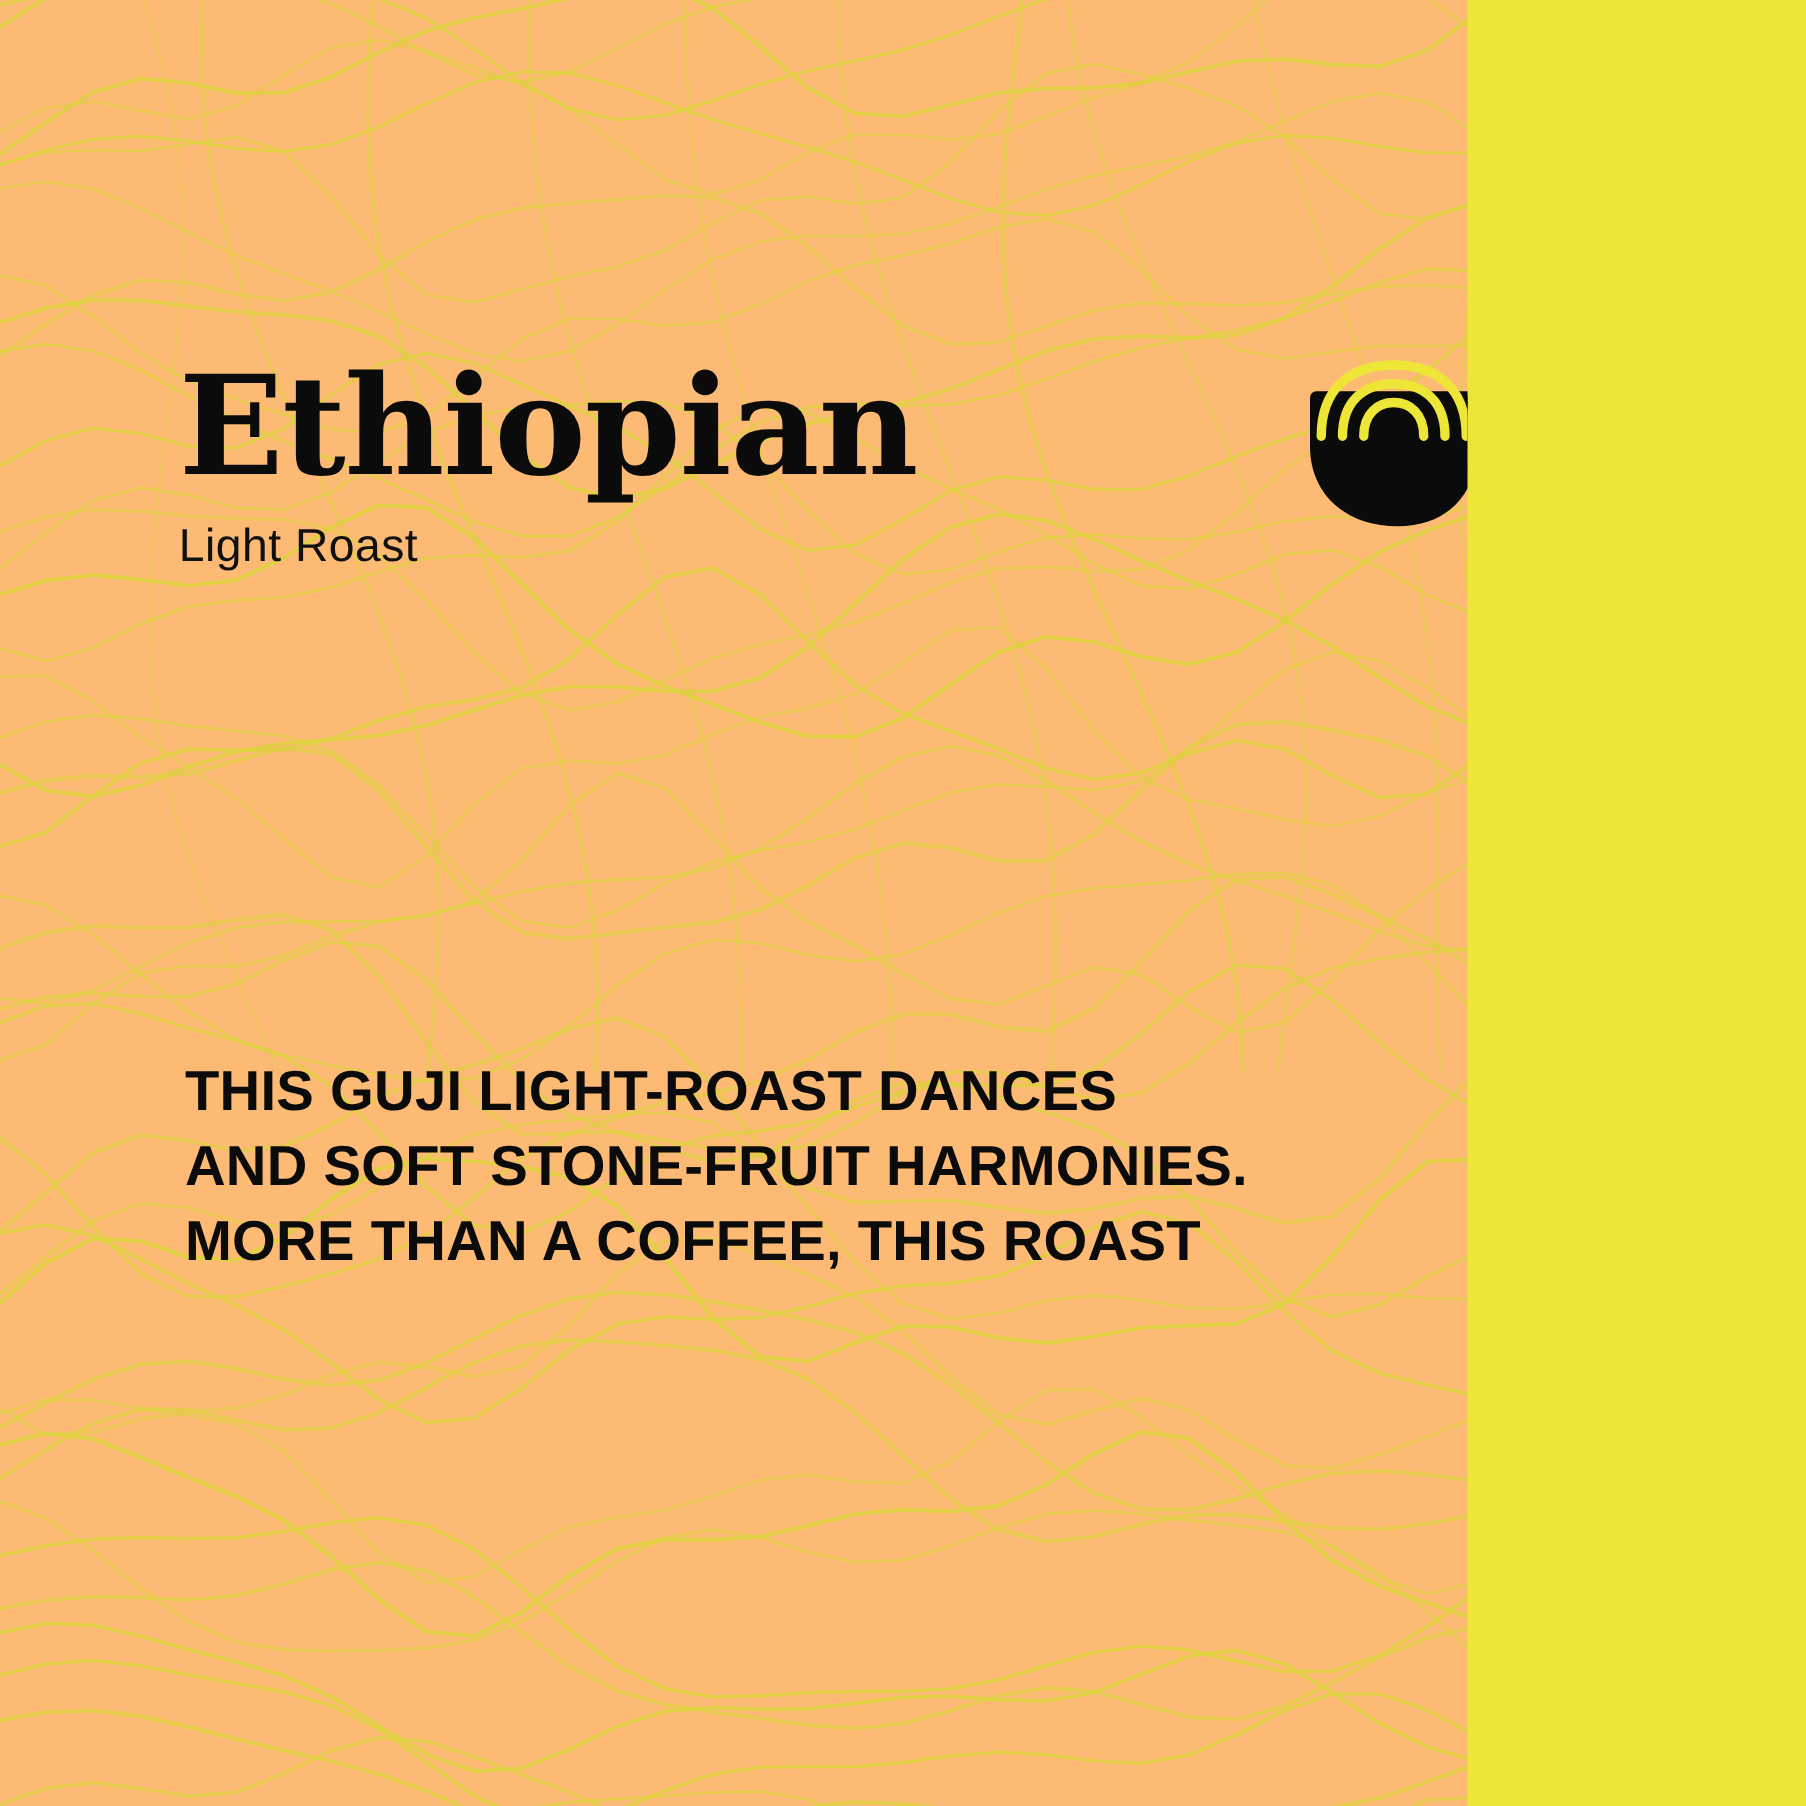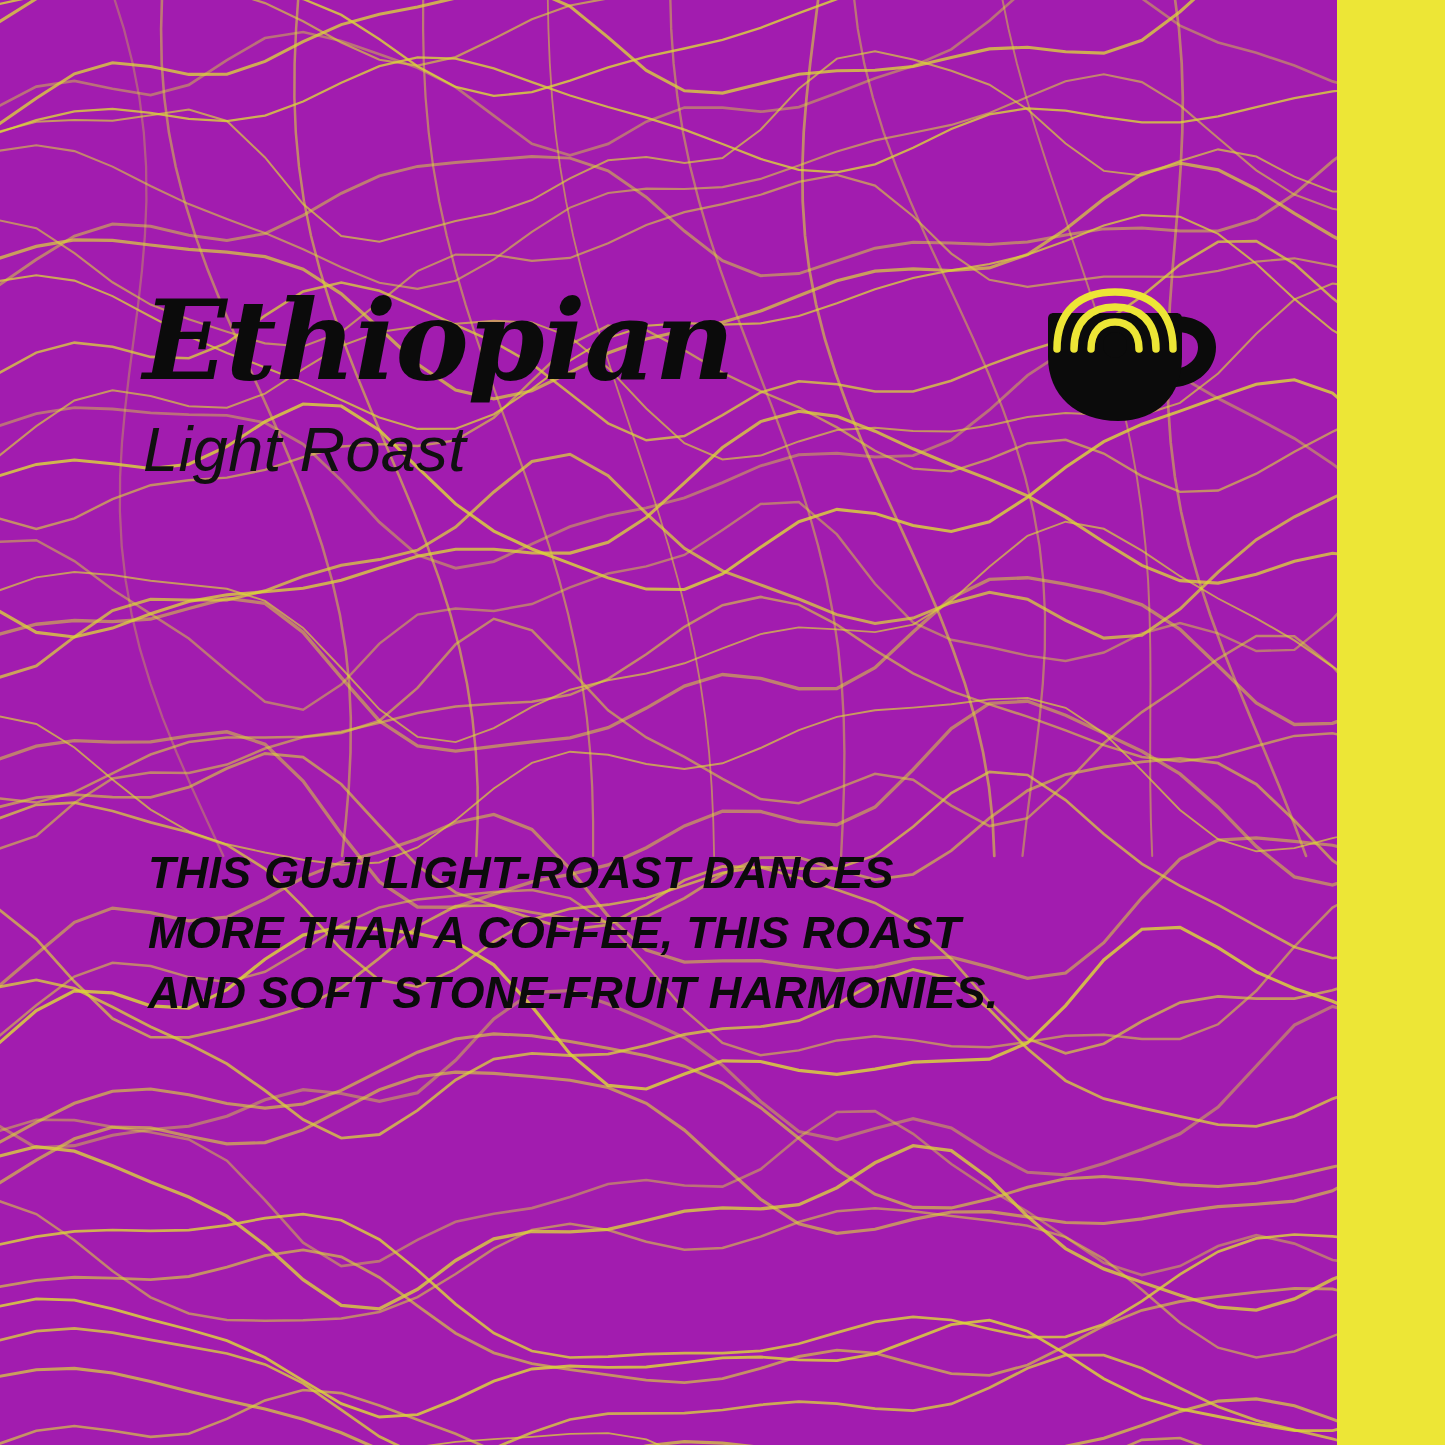--- a/index.html
+++ b/index.html
@@ -10,25 +10,24 @@
     overflow: hidden;
   }
 
   body {
     font-family: "Liberation Sans", sans-serif;
     background: #EDE636;
   }
 
   #card {
     position: relative;
-    width: 1337px;
+    width: 1174px;
     height: 1445px;
-    background: #a21caf;
+    background: #fdba74;
     overflow: hidden;
-    font-style: italic;
   }
 
   
   #texture {
     position: absolute;
     inset: 0;
     width: 1445px;
     height: 1445px;
     pointer-events: none;
   }
@@ -53,21 +52,21 @@
     line-height: 1.0;
     color: #0B0B0B;
     letter-spacing: -1px;
     white-space: nowrap;
   }
 
   .page-subtitle {
     margin-top: 22px;
     font-family: "Liberation Sans", sans-serif;
     font-weight: 400;
-    font-size: 63px;
+    font-size: 37px;
     line-height: 1.0;
     color: #101010;
     letter-spacing: 0.4px;
     white-space: nowrap;
   }
 
   
   .cup-icon {
     position: absolute;
     left: 1040px;
@@ -199,18 +198,18 @@
         <path d="M17 66 C 17 28, 40 9, 75 9 C 110 9, 133 28, 133 66"></path>
         <path d="M34 66 C 34 38, 51 24, 75 24 C 99 24, 116 38, 116 66"></path>
         <path d="M51 66 C 51 48, 62 39, 75 39 C 88 39, 99 48, 99 66"></path>
       </g>
 
       <ellipse cx="75" cy="62" rx="12" ry="13" fill="#0B0B0B"></ellipse>
     </svg>
 
     <div class="description">
       <div class="desc-line">THIS GUJI LIGHT-ROAST DANCES</div>
+      <div class="desc-line">AND SOFT STONE-FRUIT HARMONIES.</div>
       <div class="desc-line">MORE THAN A COFFEE, THIS ROAST</div>
-      <div class="desc-line">AND SOFT STONE-FRUIT HARMONIES.</div>
     </div>
 
   </div>
 </div>
 
 </body></html>

